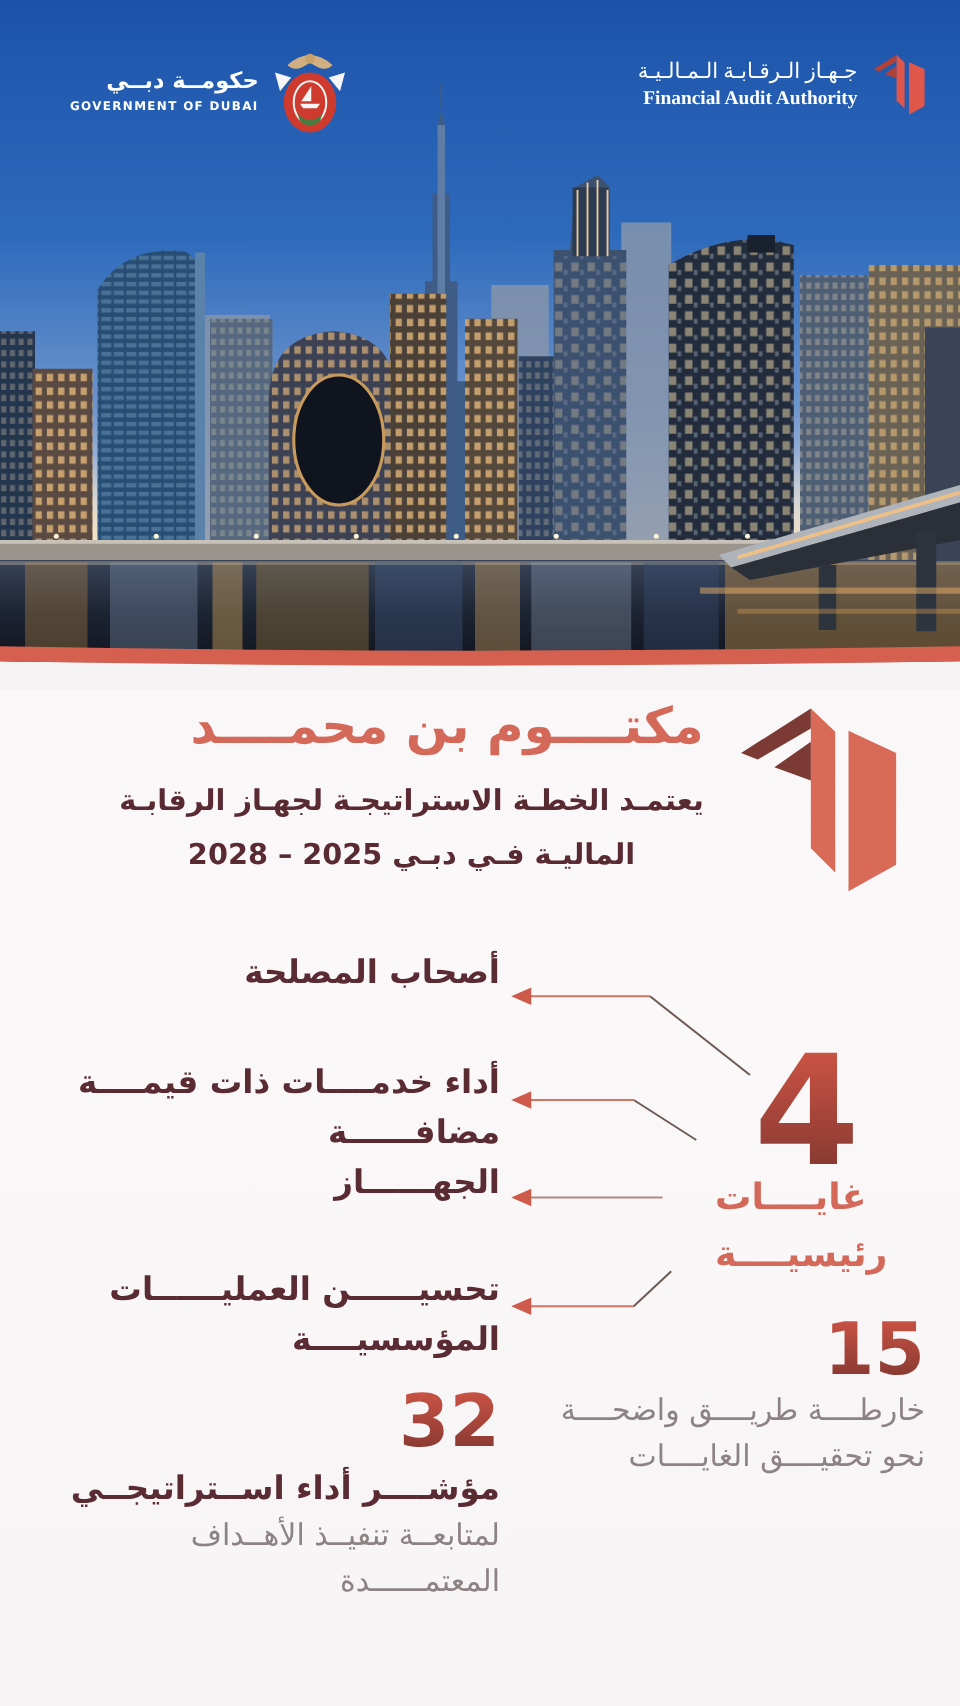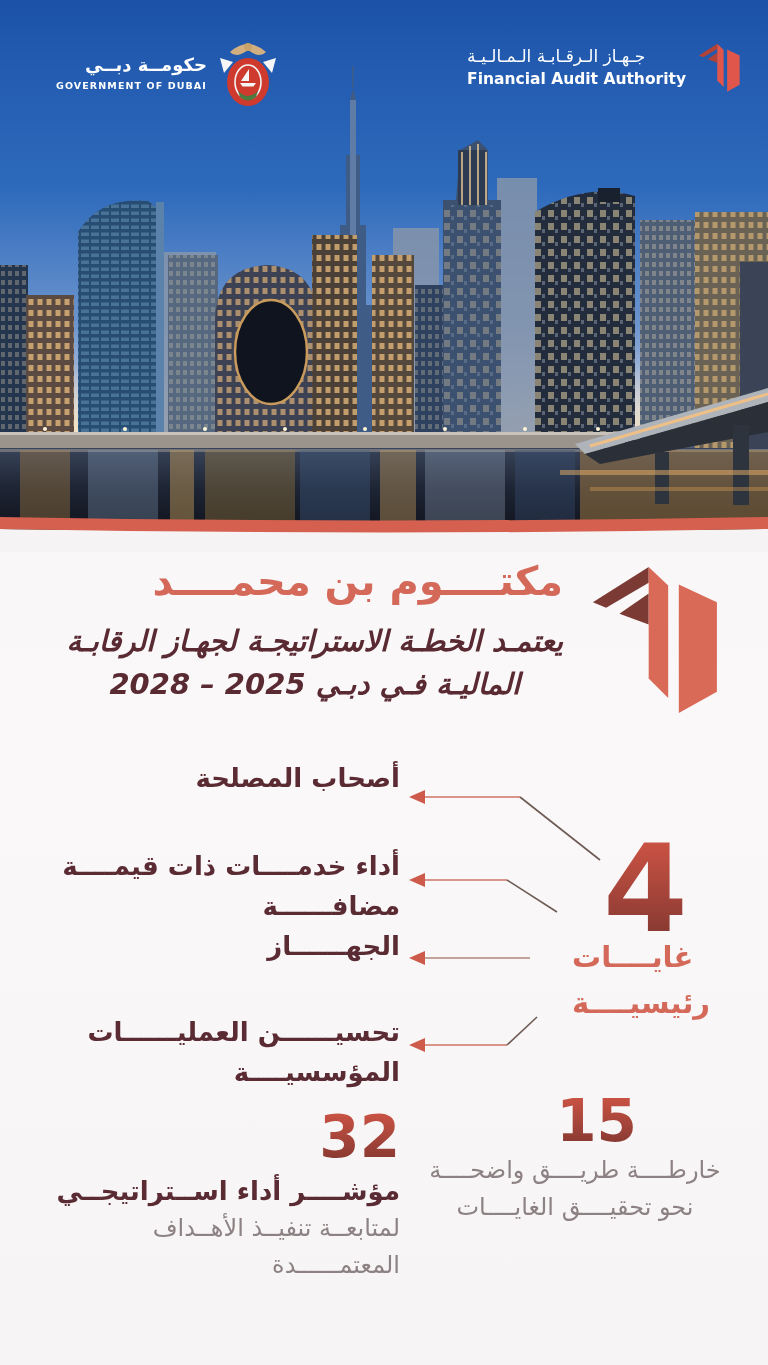--- a/index.html
+++ b/index.html
@@ -10,44 +10,44 @@
   }
   
   .hero{position:absolute;top:0;left:0;width:768px;height:530px;}
   .band{position:absolute;top:508px;left:0;width:768px;height:44px;pointer-events:none;}
   
   .gov-logo{position:absolute;left:56px;top:36px;display:flex;align-items:center;gap:8px;}
   .gov-text{text-align:right;color:#ffffff;}
   .gov-ar{font-size:18px;font-weight:bold;line-height:24px;direction:rtl;}
   .gov-en{font-size:9.5px;letter-spacing:1.1px;font-weight:bold;margin-top:3px;}
   .faa-logo{position:absolute;right:26px;top:40px;display:flex;align-items:center;gap:10px;}
-  .faa-text{text-align:left;color:#ffffff;}
+  .faa-text{text-align:right;color:#ffffff;font-family:Liberation Serif, serif;}
   .faa-ar{font-size:17px;line-height:23px;direction:rtl;letter-spacing:1px;}
   .faa-en{font-size:15.5px;font-weight:bold;margin-top:2px;}
   
   .title-text{position:absolute;right:205px;top:552px;text-align:right;direction:rtl;}
   .title-name{font-size:40px;font-weight:bold;color:#d4695a;line-height:58px;white-space:nowrap;}
-  .title-sub{font-size:29px;font-weight:bold;color:#5a2a33;line-height:43px;margin-top:10px;white-space:nowrap;font-style:italic;}
+  .title-sub{font-size:23px;font-weight:bold;color:#5a2a33;line-height:43px;margin-top:10px;white-space:nowrap;}
   .title-mark{position:absolute;left:584px;top:554px;}
   
   .goal{position:absolute;right:368px;width:340px;text-align:right;direction:rtl;
         font-size:26px;font-weight:bold;color:#5b2b34;line-height:40px;white-space:nowrap;}
   .goal-1{top:758px;} .goal-2{top:846px;} .goal-3{top:926px;} .goal-4{top:1012px;}
   .goal-2 .l2{padding-left:84px;} .goal-3 .l2{padding-left:157px;} .goal-4 .l2{padding-left:110px;}
   .connectors{position:absolute;left:0;top:740px;pointer-events:none;}
   .big-count{position:absolute;left:568px;top:828px;width:155px;text-align:center;
         font-size:122px;font-weight:bold;line-height:1;
         background:linear-gradient(180deg,#cf5545 5%,#a4443a 55%,#7c352e 100%);
         -webkit-background-clip:text;background-clip:text;color:transparent;}
   .count-label{position:absolute;right:58px;top:934px;text-align:left;direction:rtl;
         font-size:29px;font-weight:bold;color:#d4695a;line-height:46px;white-space:nowrap;}
   
   .stat{position:absolute;direction:rtl;text-align:right;white-space:nowrap;}
   .stat-left{right:368px;top:1106px;width:345px;}
-  .stat-right{right:28px;top:1090px;width:330px;text-align:center;}
+  .stat-right{right:28px;top:1048px;width:330px;}
   .stat-value{font-size:58px;font-weight:bold;line-height:62px;
         background:linear-gradient(180deg,#cf5545 5%,#a4443a 55%,#7c352e 100%);
         -webkit-background-clip:text;background-clip:text;color:transparent;}
   .stat-left .stat-value{padding-left:53px;}
   .stat-right .stat-value{padding-left:43px;}
   .stat-bold{font-size:26px;font-weight:bold;color:#5b2b34;line-height:38px;margin-top:4px;}
   .stat-grey{font-size:24px;color:#8d8283;line-height:37px;}
   .stat-grey-inline{font-size:24px;font-weight:normal;color:#8d8283;}
   .stat-left .l3{padding-left:53px;}
 </style>

